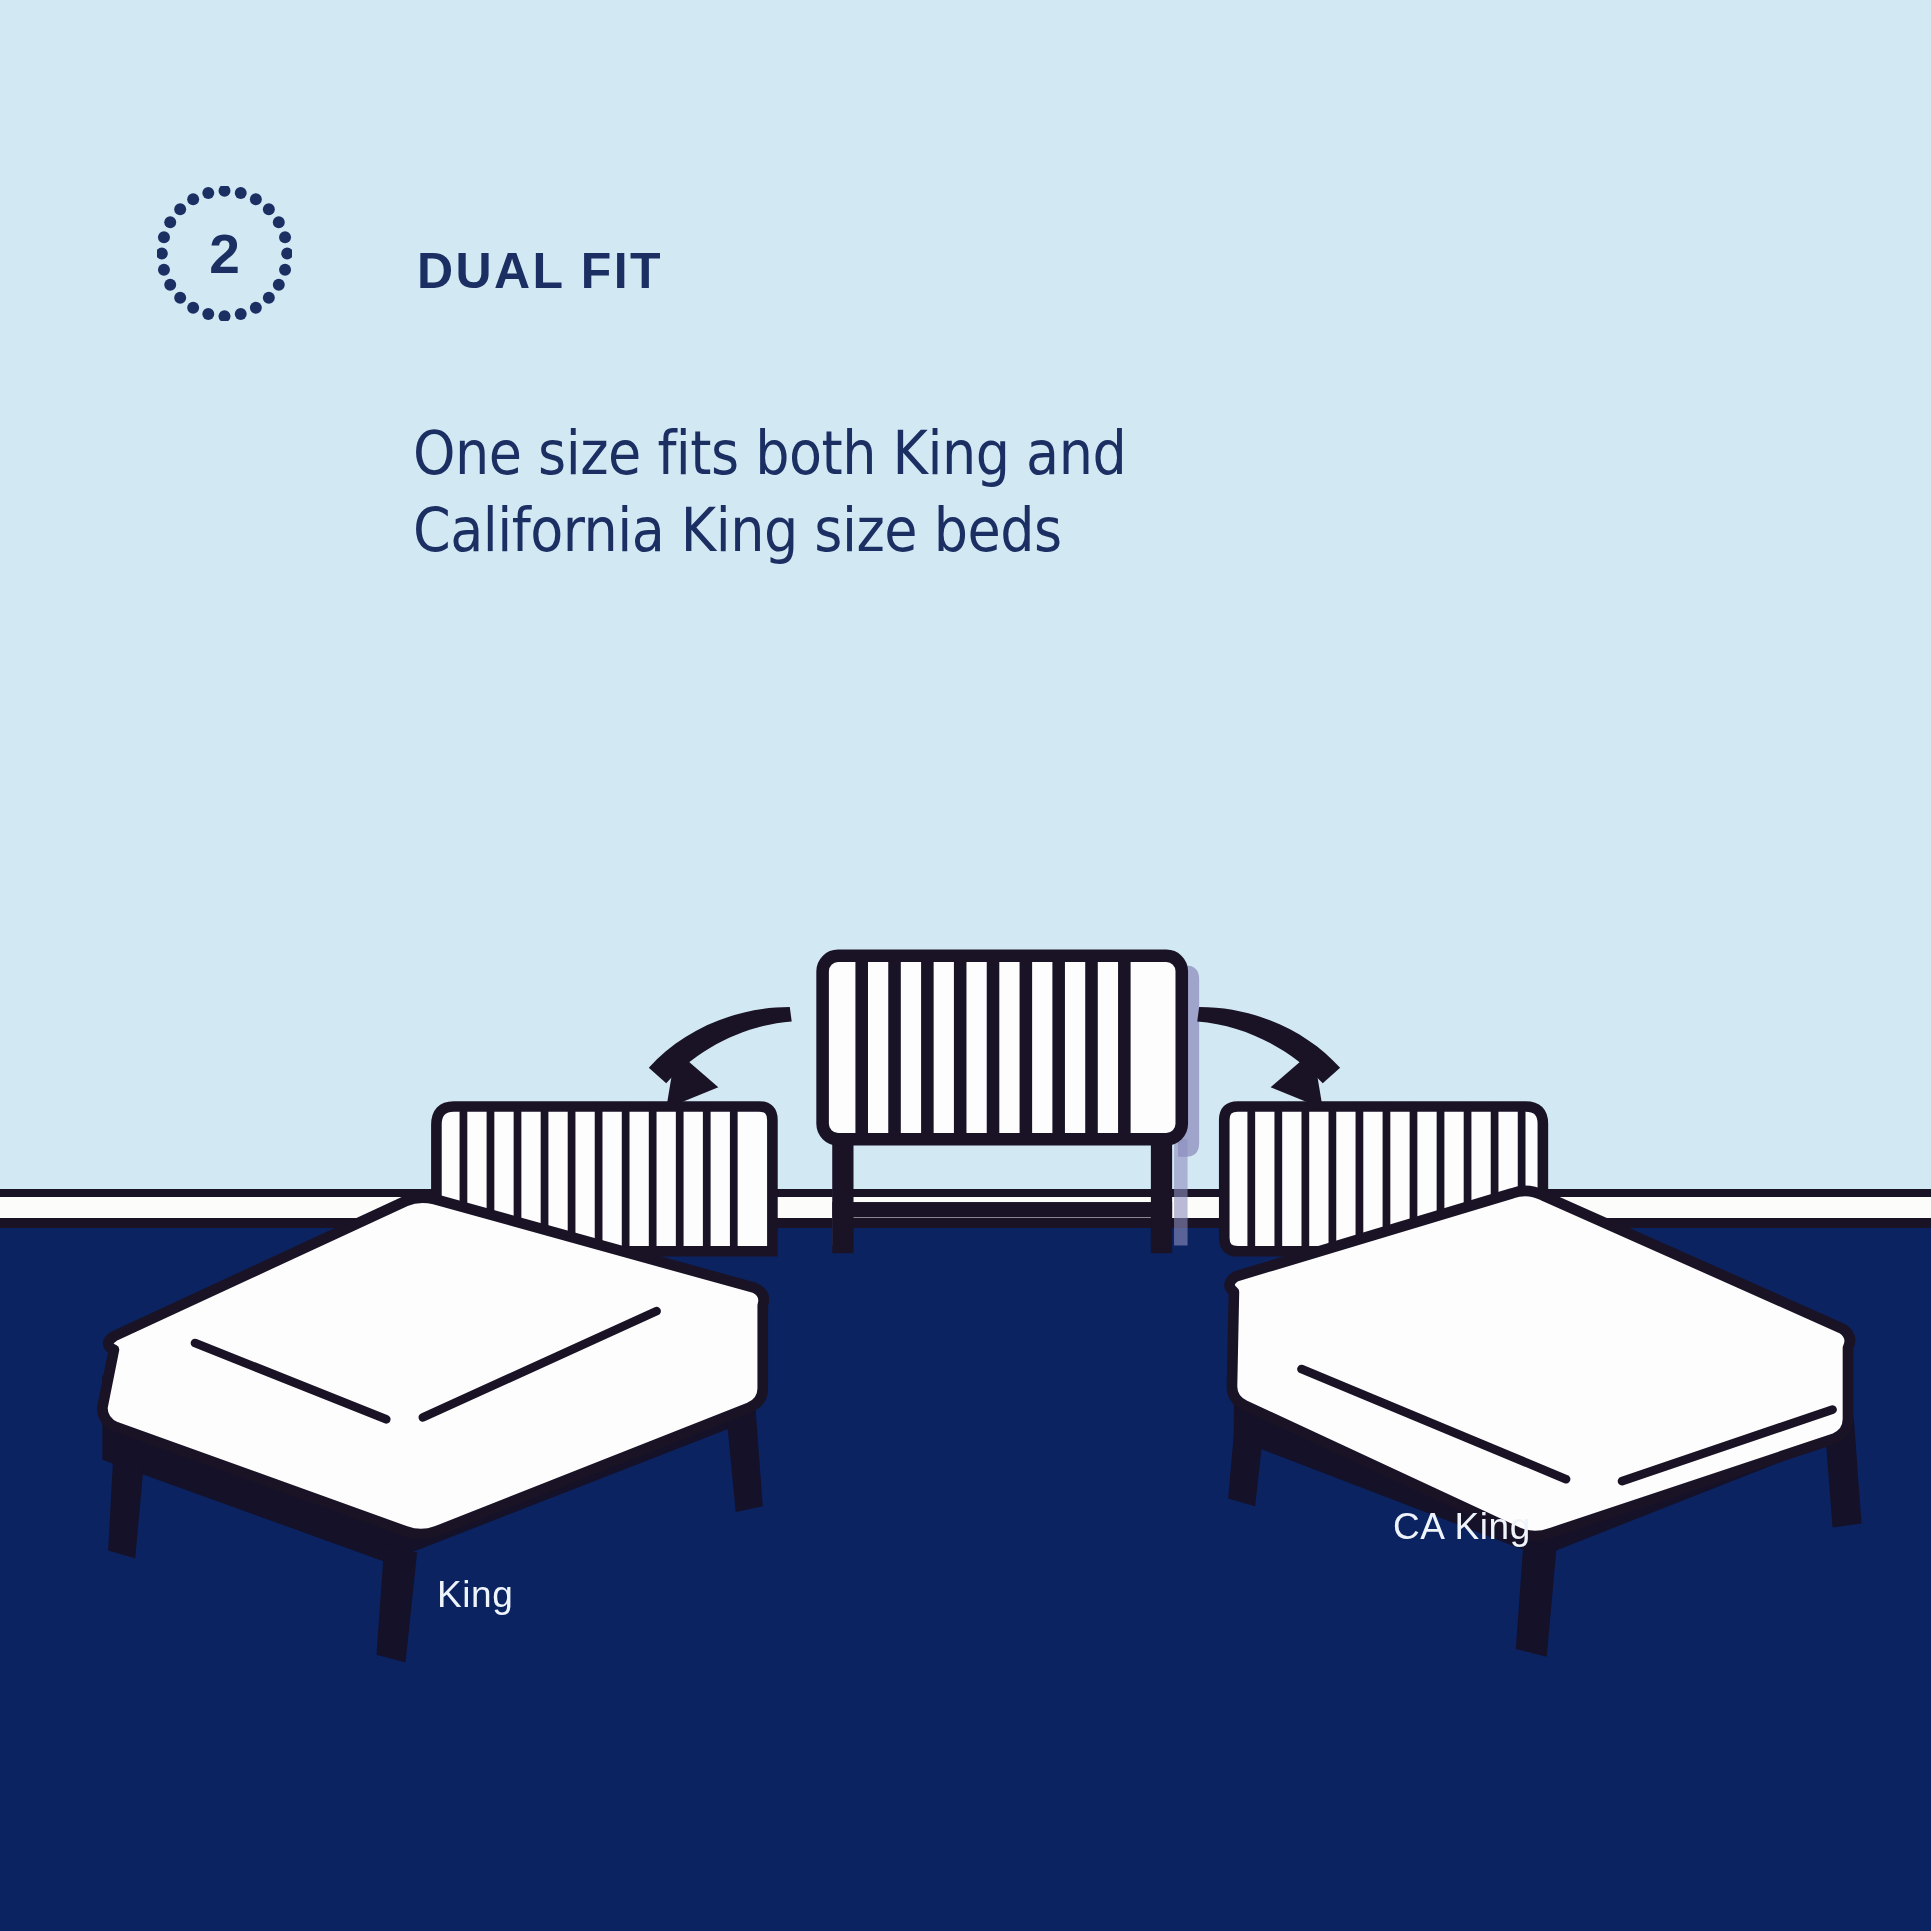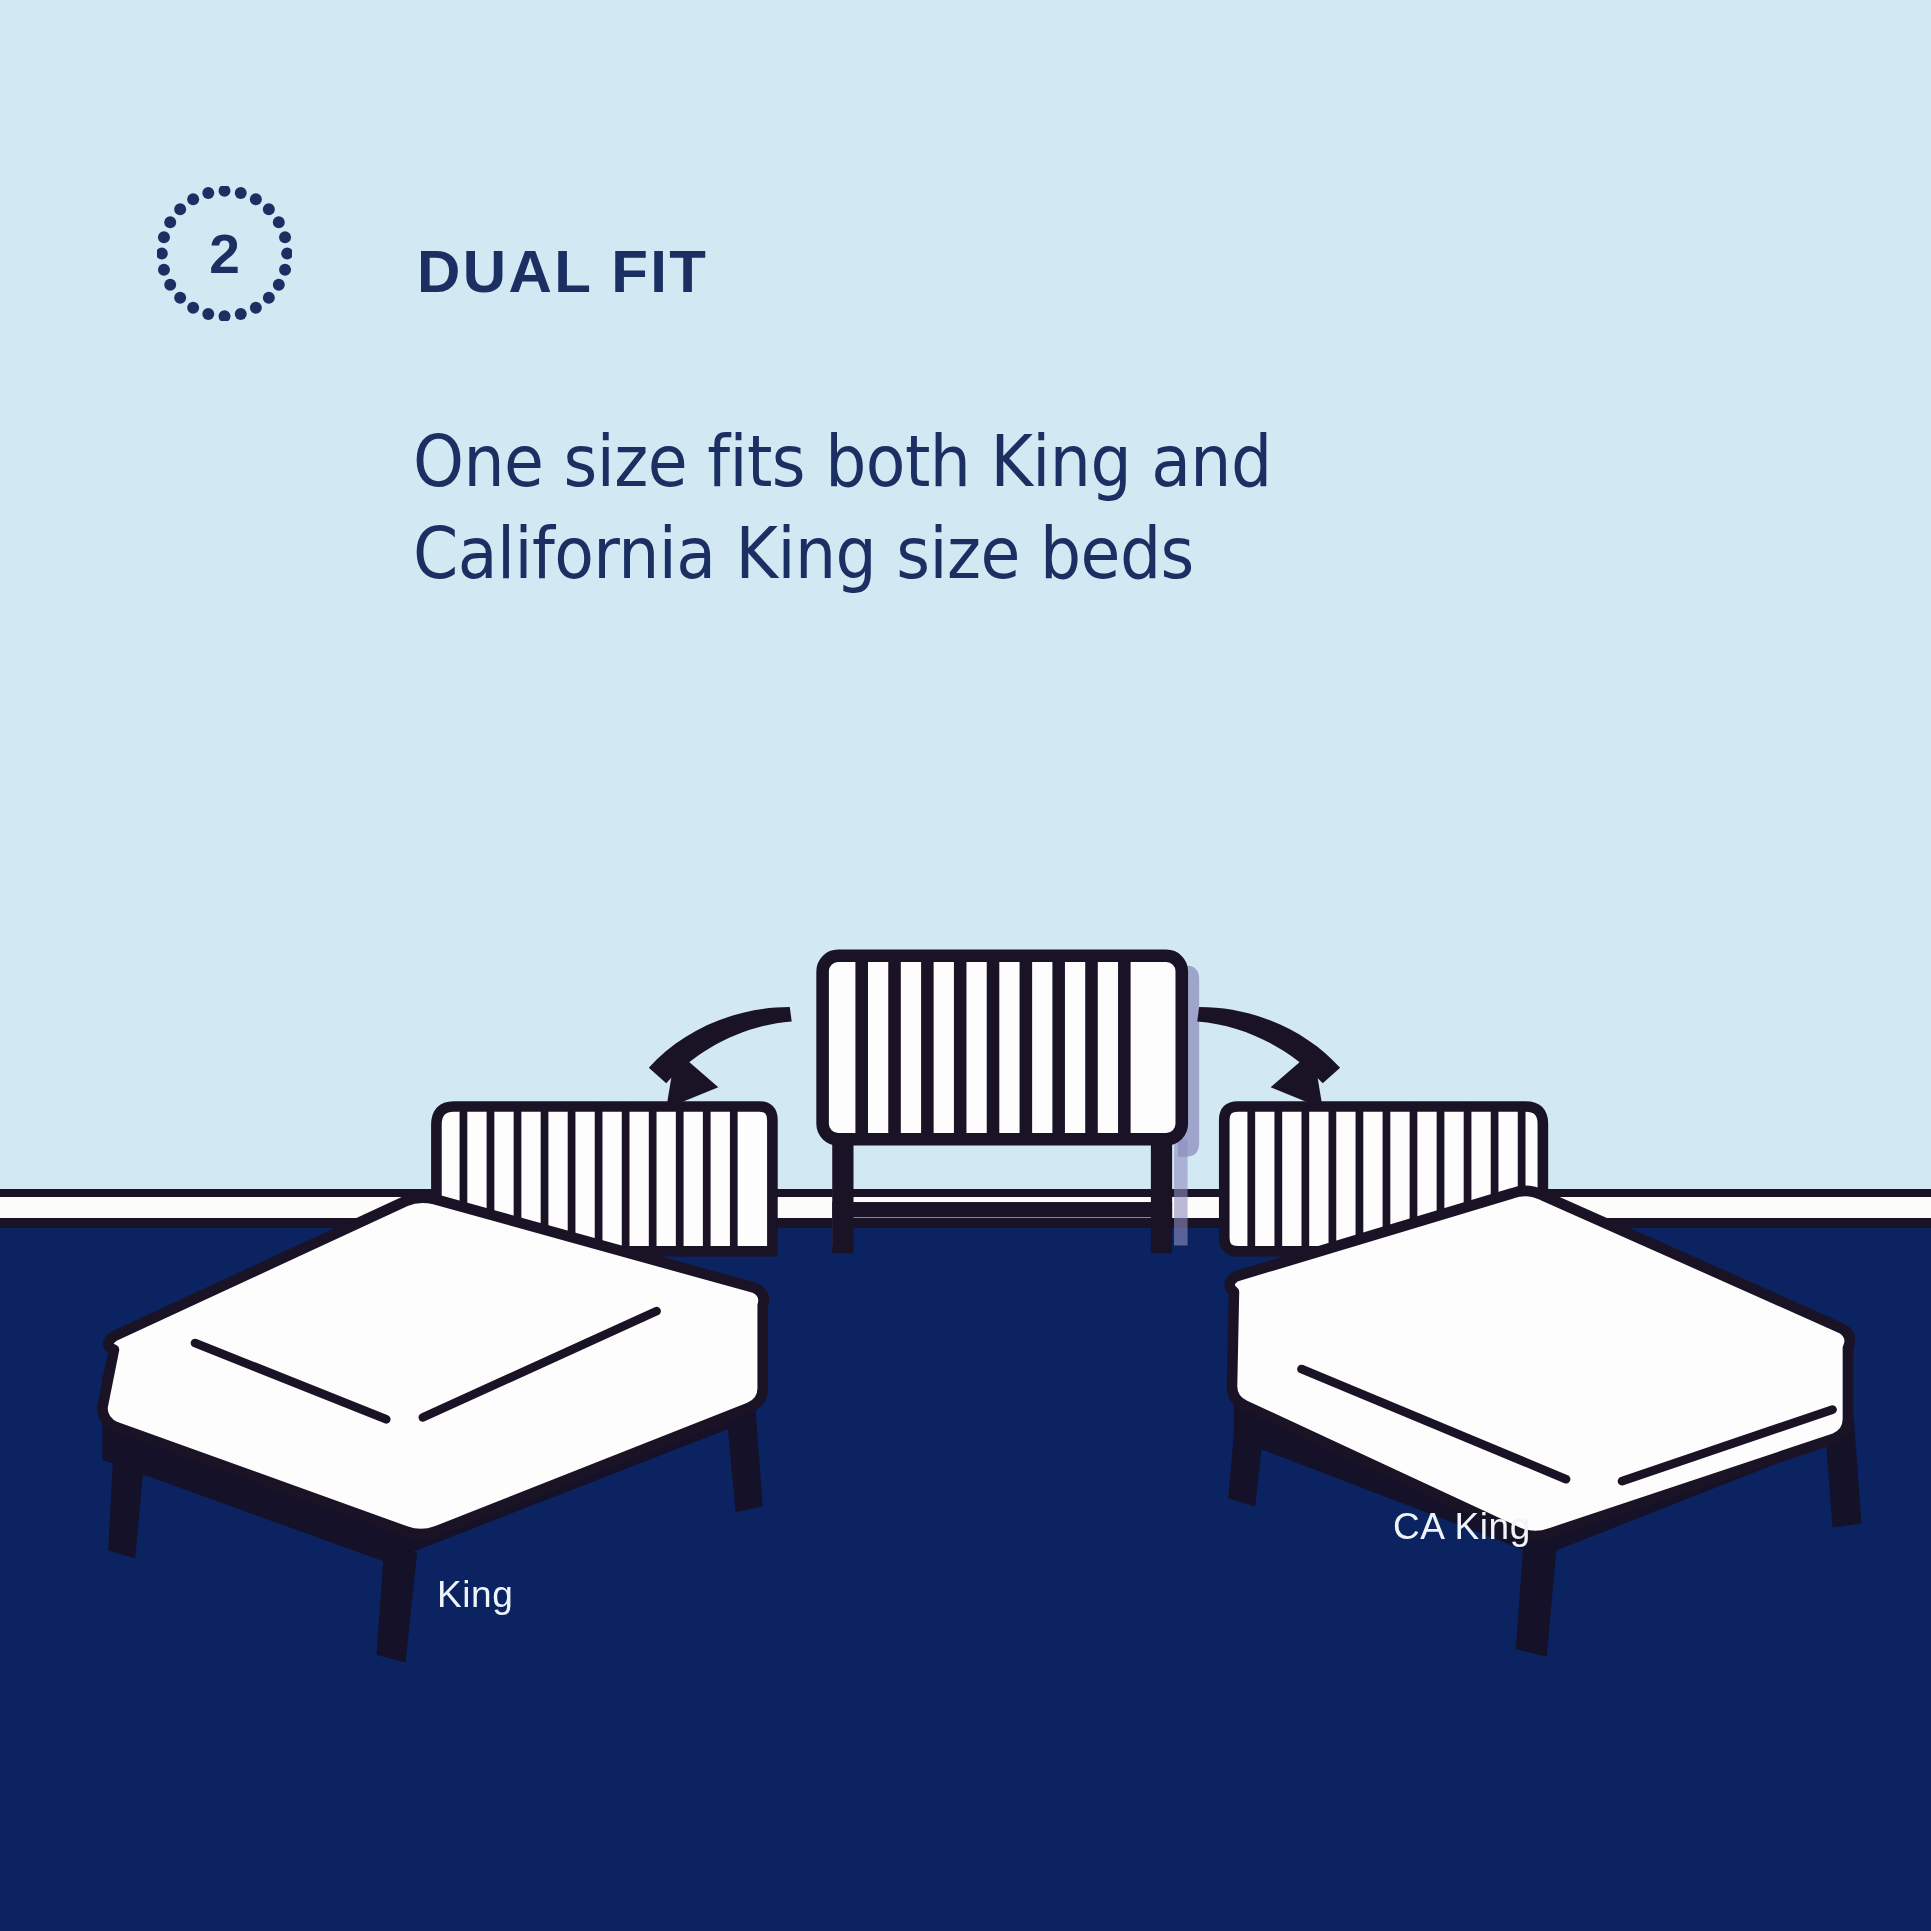--- a/index.html
+++ b/index.html
@@ -66,33 +66,33 @@
     font-weight: bold;
     color: #1b2f63;
     letter-spacing: 0px;
   }
 
   
   .eyebrow {
     position: absolute;
     left: 417px; top: 271px;
     transform: translateY(-50%);
-    font-size: 60px;
+    font-size: 50px;
     font-weight: bold;
     letter-spacing: 2.4px;
     color: #1b2f63;
     white-space: nowrap;
   }
 
   
   .headline {
     position: absolute;
     left: 413px; top: 415px;
     width: 1381px;
-    font-size: 72px;
+    font-size: 60px;
     line-height: 1.28;
     font-weight: 300;
     letter-spacing: -0.5px;
     color: #1b2f63;
     font-family: "DejaVu Sans Condensed", "Liberation Sans Narrow", "Liberation Sans", sans-serif;
     font-stretch: condensed;
   }
   .headline span { display: block; }
 
   

